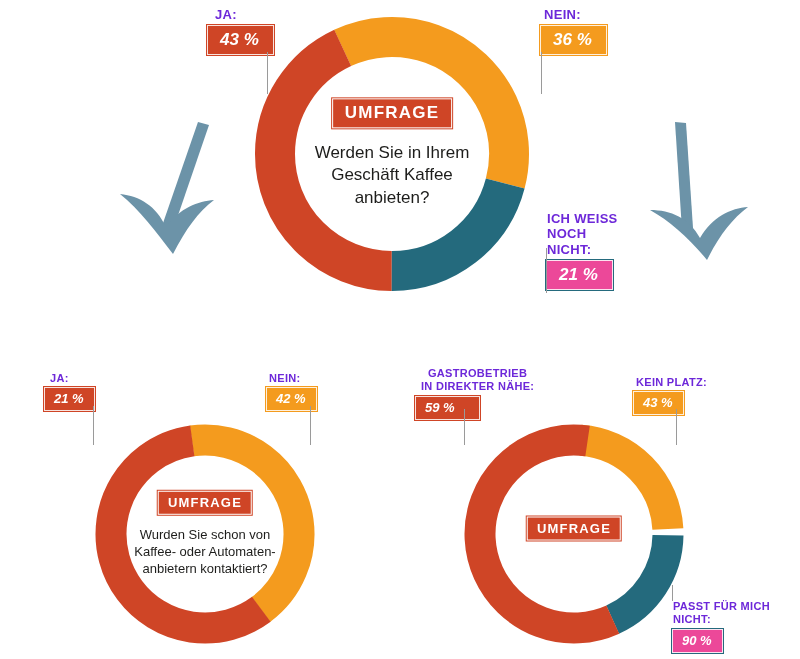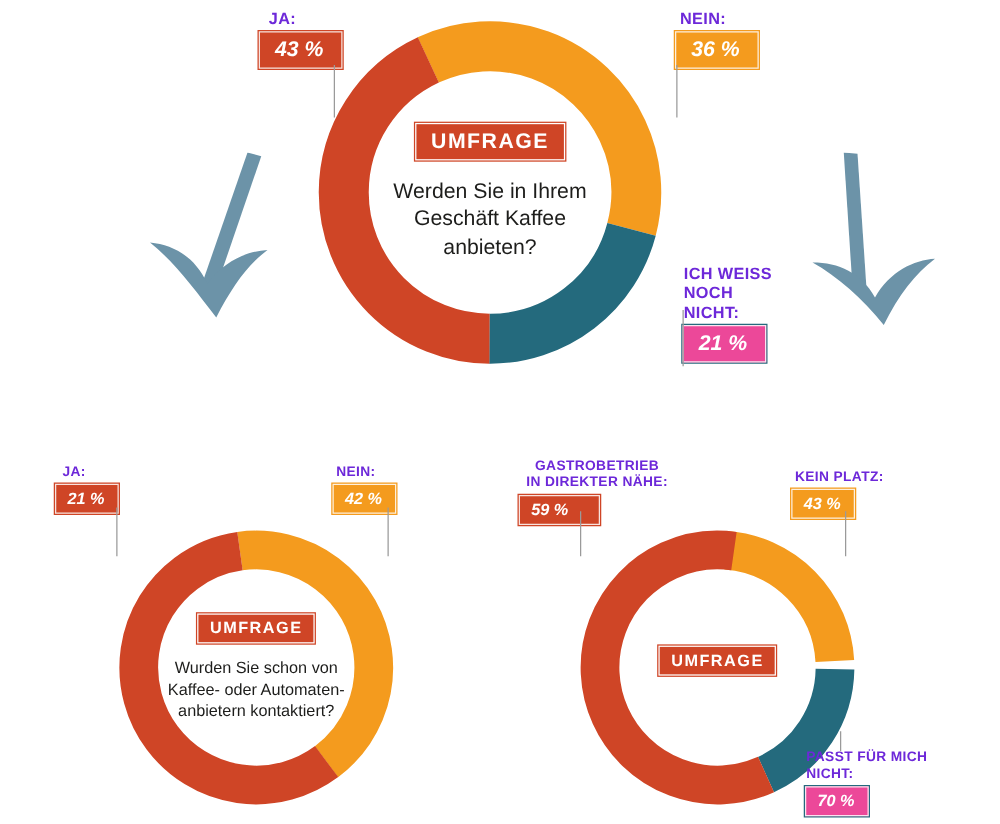--- a/index.html
+++ b/index.html
@@ -212,18 +212,18 @@
   <div class="callout-value red" style="font-size:13px; padding:4px 24px 5px 9px;">59 %</div>
 </div>
 <div class="leader-line" style="left:464px; top:409px; height:36px;"></div>
 
 <div class="callout align-left" style="left:633px; top:376px;">
   <div class="callout-title" style="font-size:11px; margin-bottom:2px; padding-left:3px;">KEIN PLATZ:</div>
   <div class="callout-value orange" style="font-size:13px; padding:4px 10px 5px 9px;">43 %</div>
 </div>
 <div class="leader-line" style="left:676px; top:409px; height:36px;"></div>
 
-<div class="callout align-left" style="left:644px; top:600px;">
+<div class="callout align-left" style="left:672px; top:600px;">
   <div class="callout-title" style="font-size:11px; margin-bottom:3px; padding-left:1px;">PASST FÜR MICH
 NICHT:</div>
-  <div class="callout-value teal" style="font-size:13px; padding:4px 10px 5px 9px;">70 %</div>
+  <div class="callout-value teal" style="font-size:13px; padding:4px 10px 5px 9px;">90 %</div>
 </div>
 <div class="leader-line" style="left:672px; top:585px; height:16px;"></div>
 
 </body></html>

